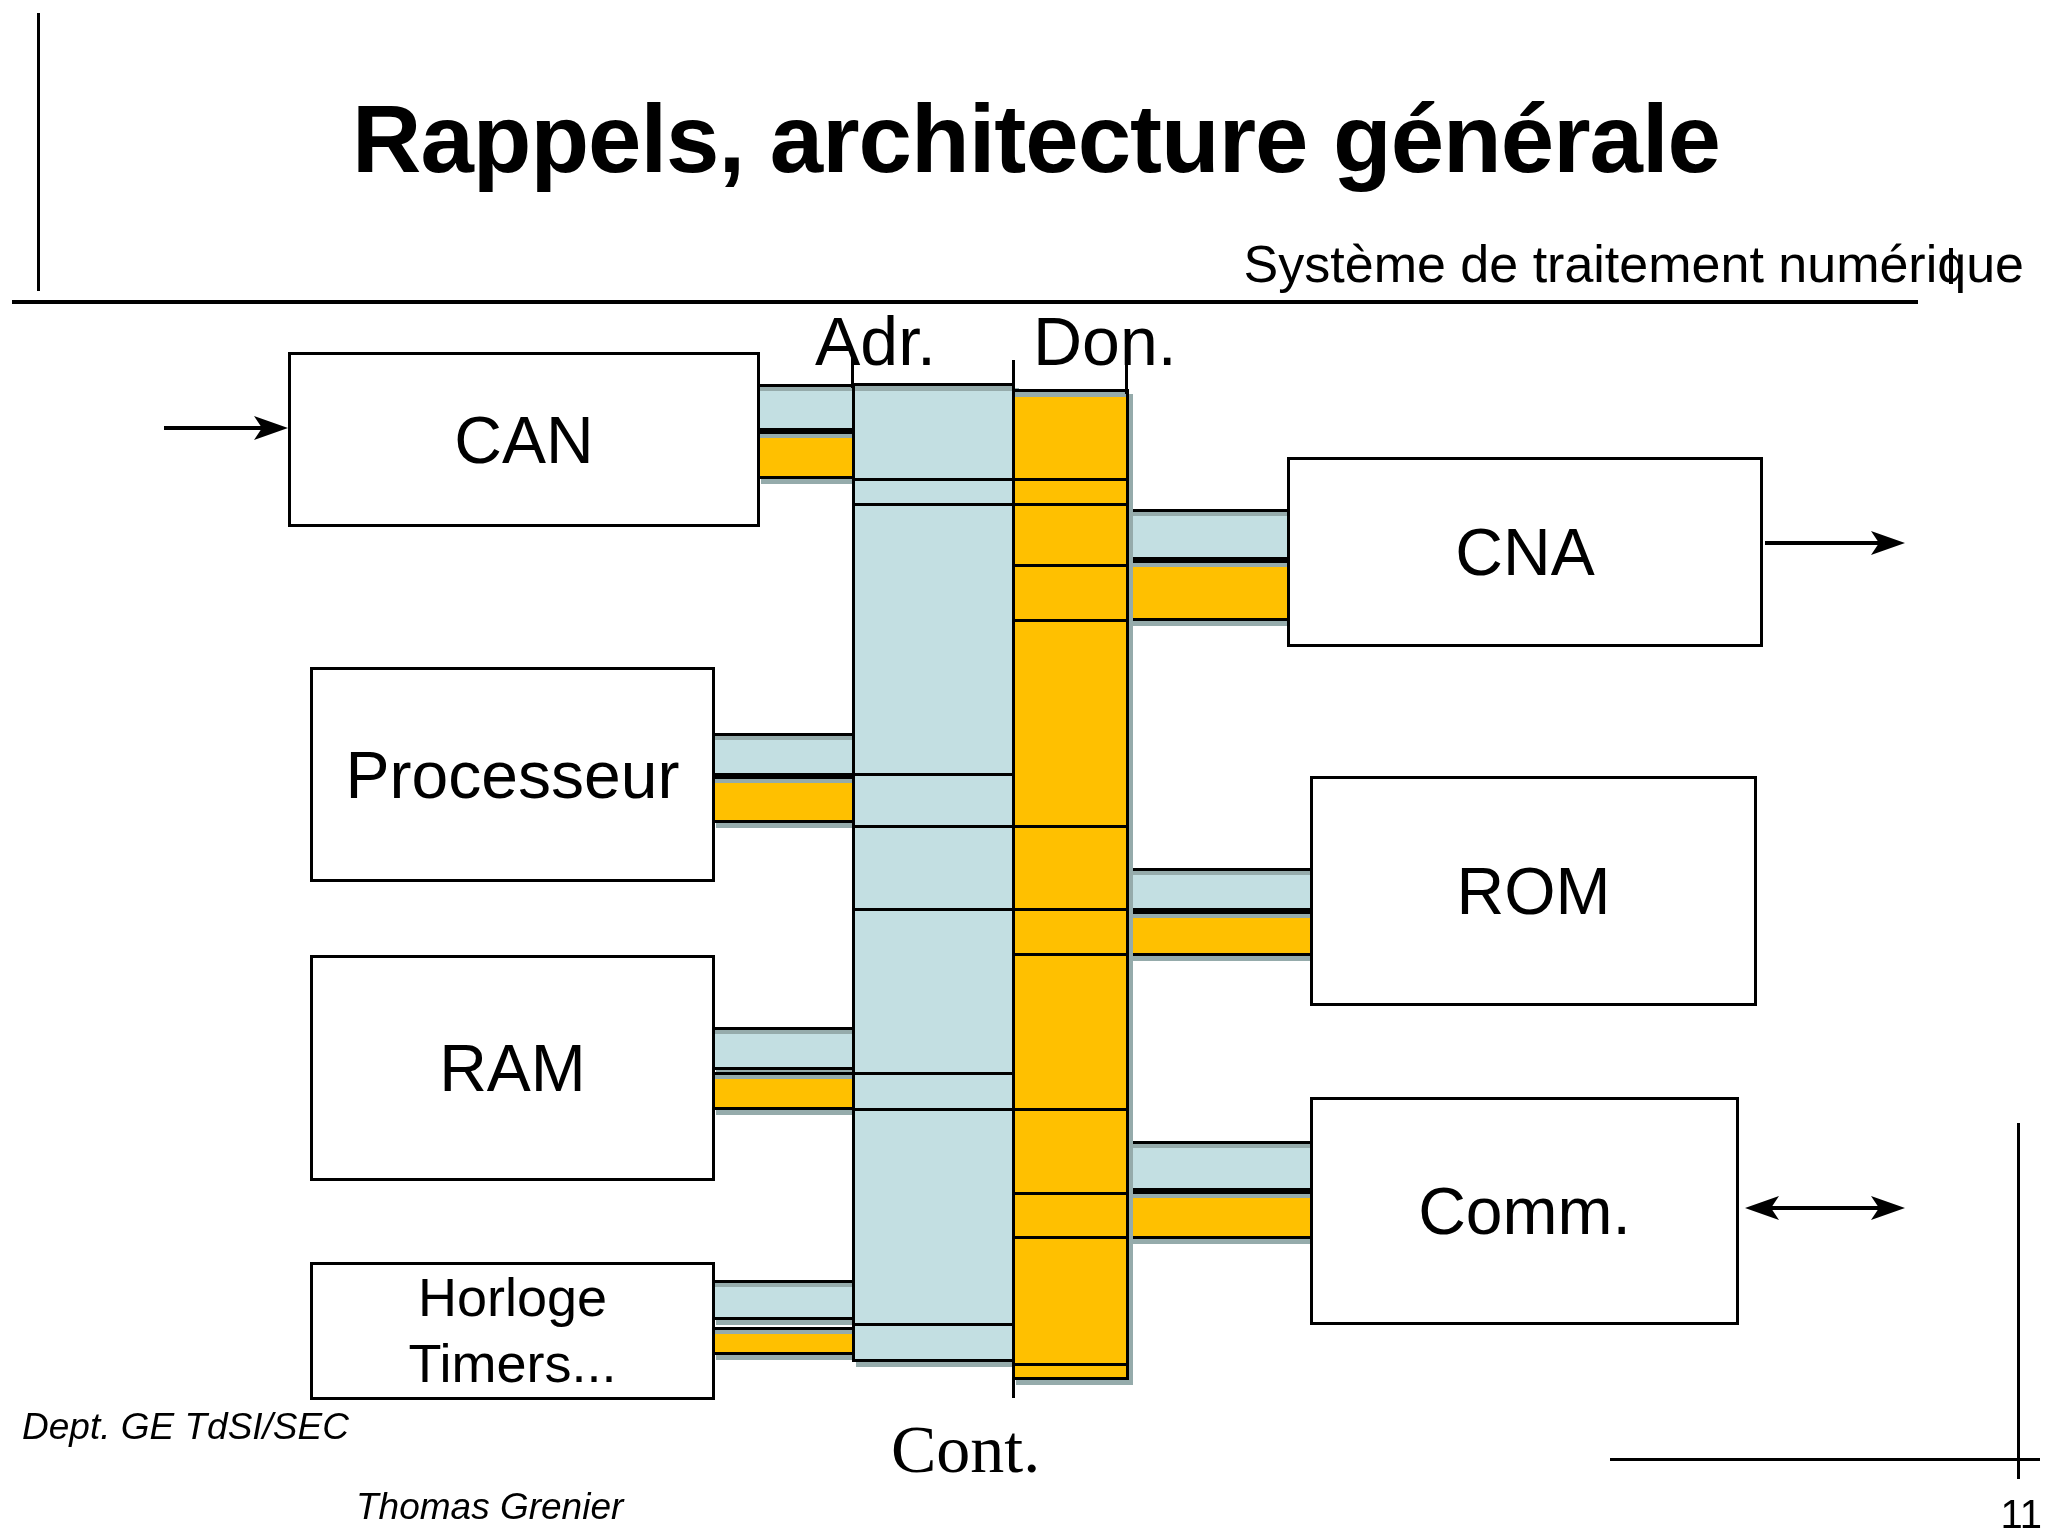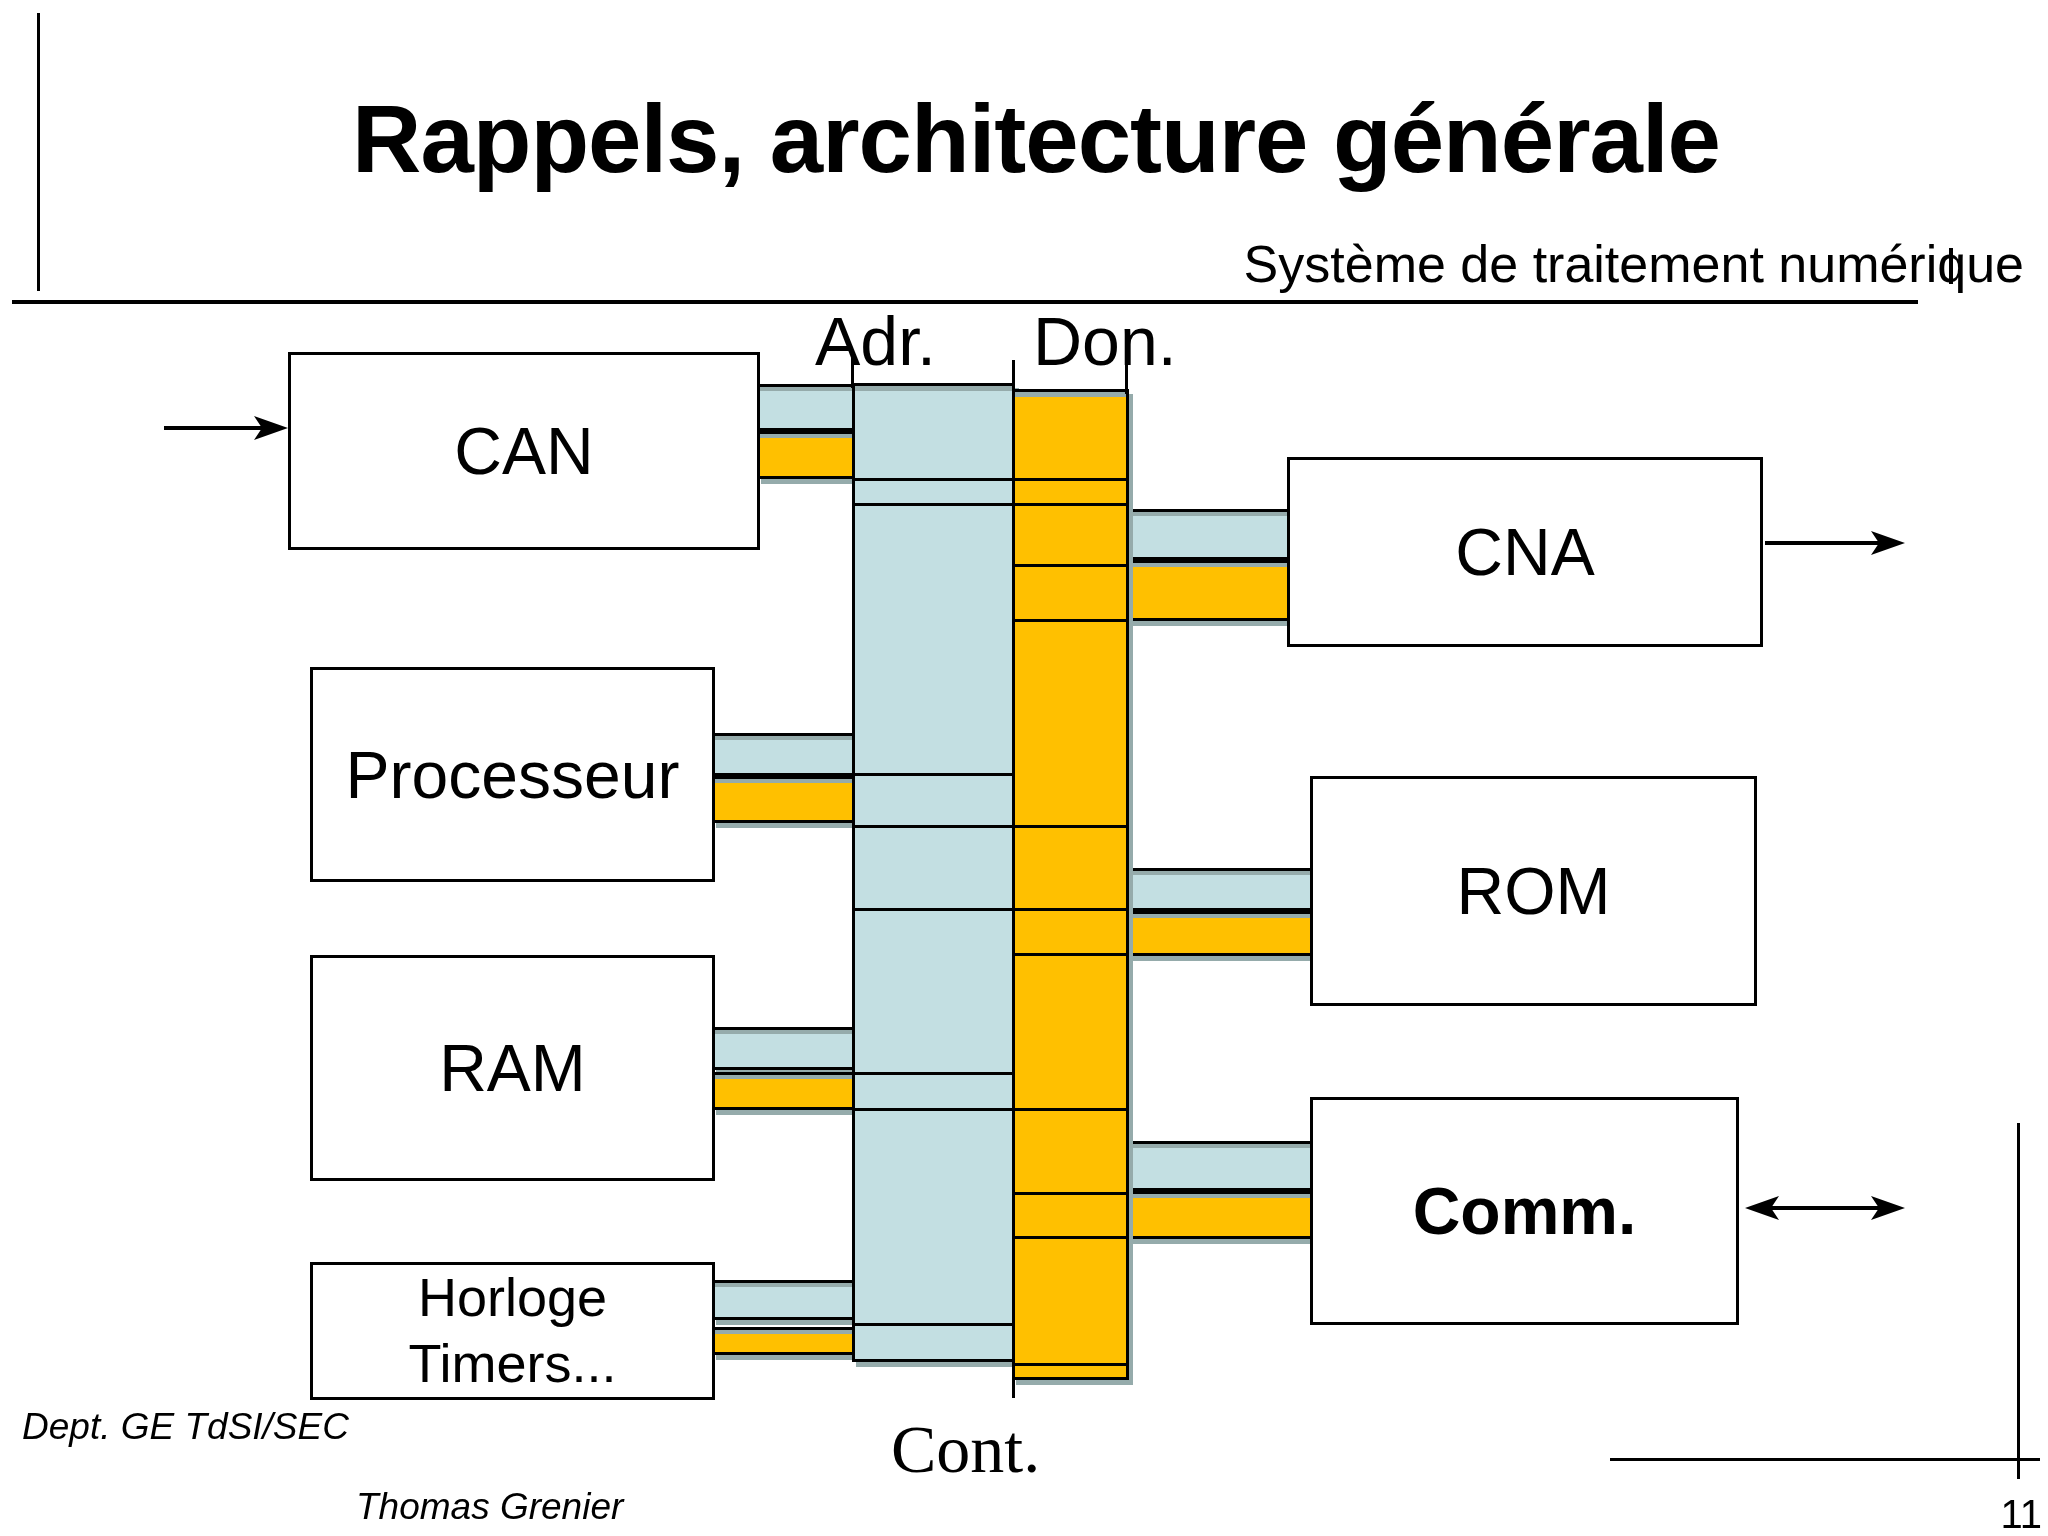--- a/index.html
+++ b/index.html
@@ -99,40 +99,40 @@
   <div class="xline" style="left:840px;top:773px;width:163px;"></div>
   <div class="xline" style="left:840px;top:1072px;width:163px;"></div>
   <div class="xline" style="left:840px;top:1323px;width:163px;"></div>
   <div class="xline" style="left:1000px;top:564px;width:117px;"></div>
   <div class="xline" style="left:1000px;top:619px;width:117px;"></div>
   <div class="xline" style="left:1000px;top:953px;width:117px;"></div>
   <div class="xline" style="left:1000px;top:1192px;width:117px;"></div>
   <div class="xline" style="left:1000px;top:1236px;width:117px;"></div>
   <div class="xline" style="left:1000px;top:1363px;width:117px;"></div>
 
-  <div class="box" style="left:276px;top:352px;width:472px;height:198px;">
+  <div class="box" style="left:276px;top:352px;width:472px;height:175px;">
     <span>CAN</span>
   </div>
   <div class="box" style="left:298px;top:667px;width:405px;height:215px;">
     <span>Processeur</span>
   </div>
   <div class="box" style="left:298px;top:955px;width:405px;height:226px;">
     <span>RAM</span>
   </div>
   <div class="box" style="left:298px;top:1262px;width:405px;height:138px;">
     <span class="small">Horloge</span>
     <span class="small">Timers...</span>
   </div>
   <div class="box" style="left:1275px;top:457px;width:476px;height:190px;">
     <span>CNA</span>
   </div>
   <div class="box" style="left:1298px;top:776px;width:447px;height:230px;">
     <span>ROM</span>
   </div>
-  <div class="box" style="left:1298px;top:1097px;width:429px;height:228px;font-weight:bold;">
+  <div class="box" style="left:1298px;top:1097px;width:429px;height:228px;">
     <span>Comm.</span>
   </div>
 
   <svg class="arrow" style="left:152px;top:414px;" width="124" height="28" viewBox="0 0 124 28">
     <line x1="0" y1="14" x2="98" y2="14" stroke="#000" stroke-width="4"></line>
     <polygon points="124,14 90,2 98,14 90,26" fill="#000"></polygon>
   </svg>
   <svg class="arrow" style="left:1753px;top:529px;" width="140" height="28" viewBox="0 0 140 28">
     <line x1="0" y1="14" x2="114" y2="14" stroke="#000" stroke-width="4"></line>
     <polygon points="140,14 106,2 114,14 106,26" fill="#000"></polygon>

